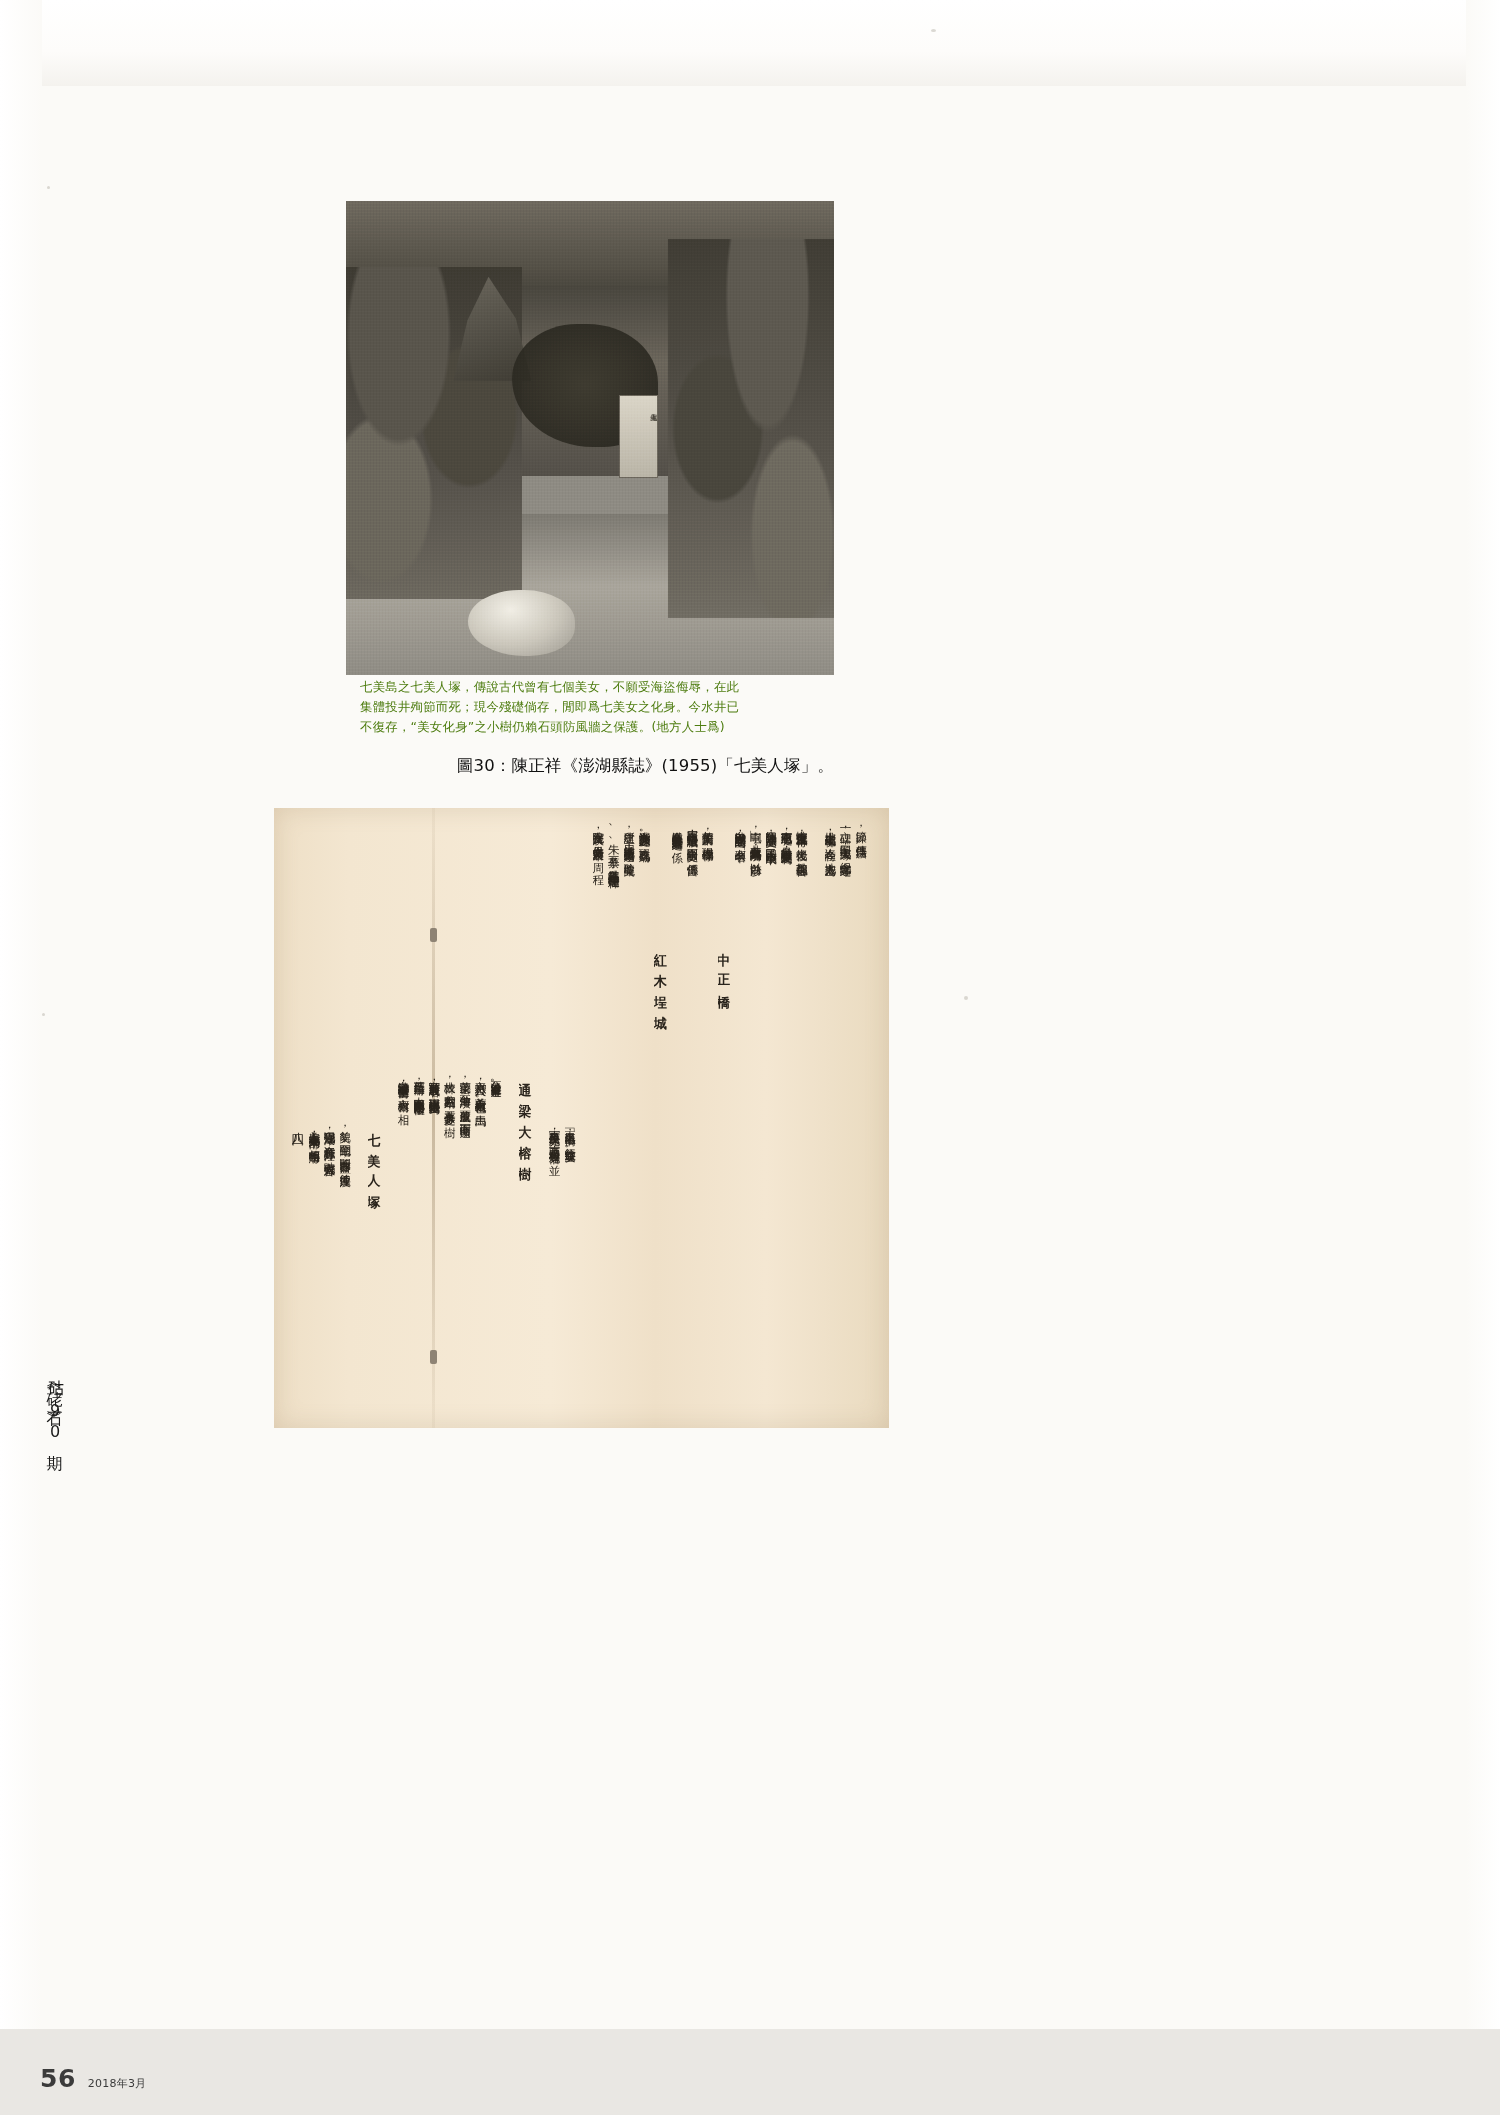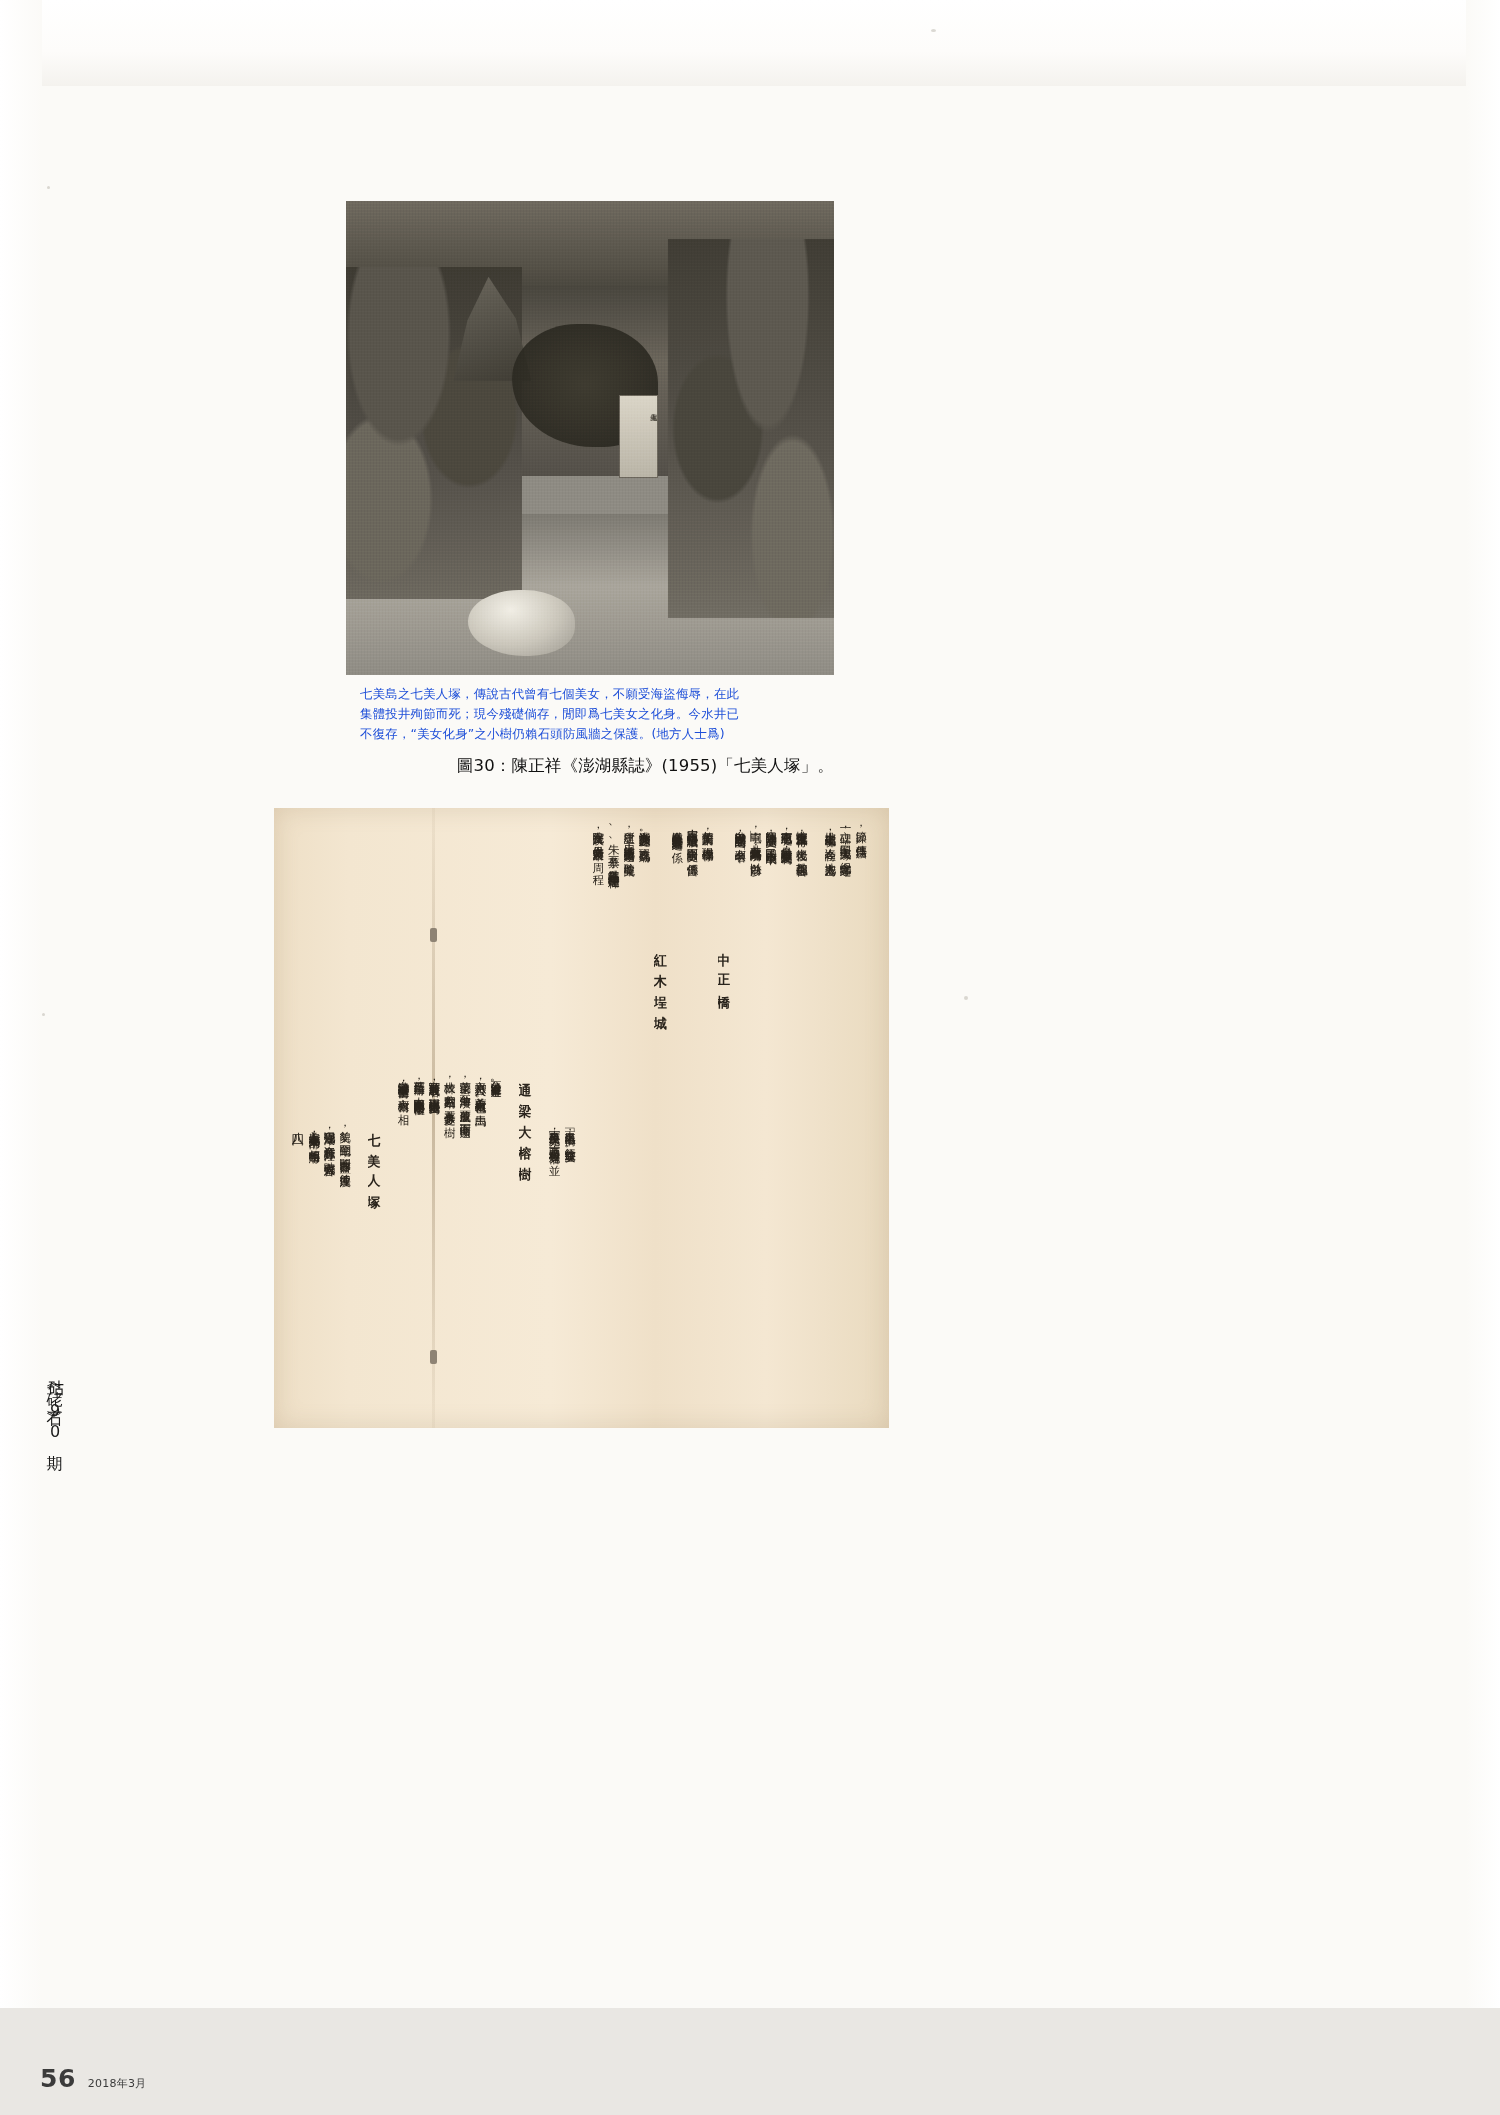--- a/index.html
+++ b/index.html
@@ -124,26 +124,26 @@
   .ph-noise {
     position: absolute; inset: 0;
     background-image:
       repeating-linear-gradient(0deg, rgba(255,255,255,.035) 0 1px, transparent 1px 3px),
       repeating-linear-gradient(90deg, rgba(0,0,0,.035) 0 1px, transparent 1px 3px);
     mix-blend-mode: overlay;
   }
 
   .fig30-caption-box {
     width: 474px;
-    margin-top: 9px;
+    margin-top: 2px;
     margin-left: 14px;
     font-family: "DejaVu Sans", sans-serif;
     font-size: 12.4px;
     line-height: 1.62;
-    color: #1d4ed8;
+    color: #4d7c0f;
     text-align: justify;
     letter-spacing: .02em;
   }
   .fig30-label {
     position: absolute;
     left: 346px;
     top: 755px;
     width: 488px;
     text-align: right;
     font-size: 16.5px;
@@ -240,21 +240,21 @@
     color: #1a1a1a;
     line-height: 1.35;
   }
 
   
   .footer {
     position: absolute;
     left: 0;
     bottom: 0;
     width: 1500px;
-    height: 107px;
+    height: 86px;
     background: #e9e7e3;
   }
   .footer-inner {
     position: absolute;
     left: 40px;
     bottom: 22px;
     display: flex;
     align-items: baseline;
     gap: 12px;
   }

